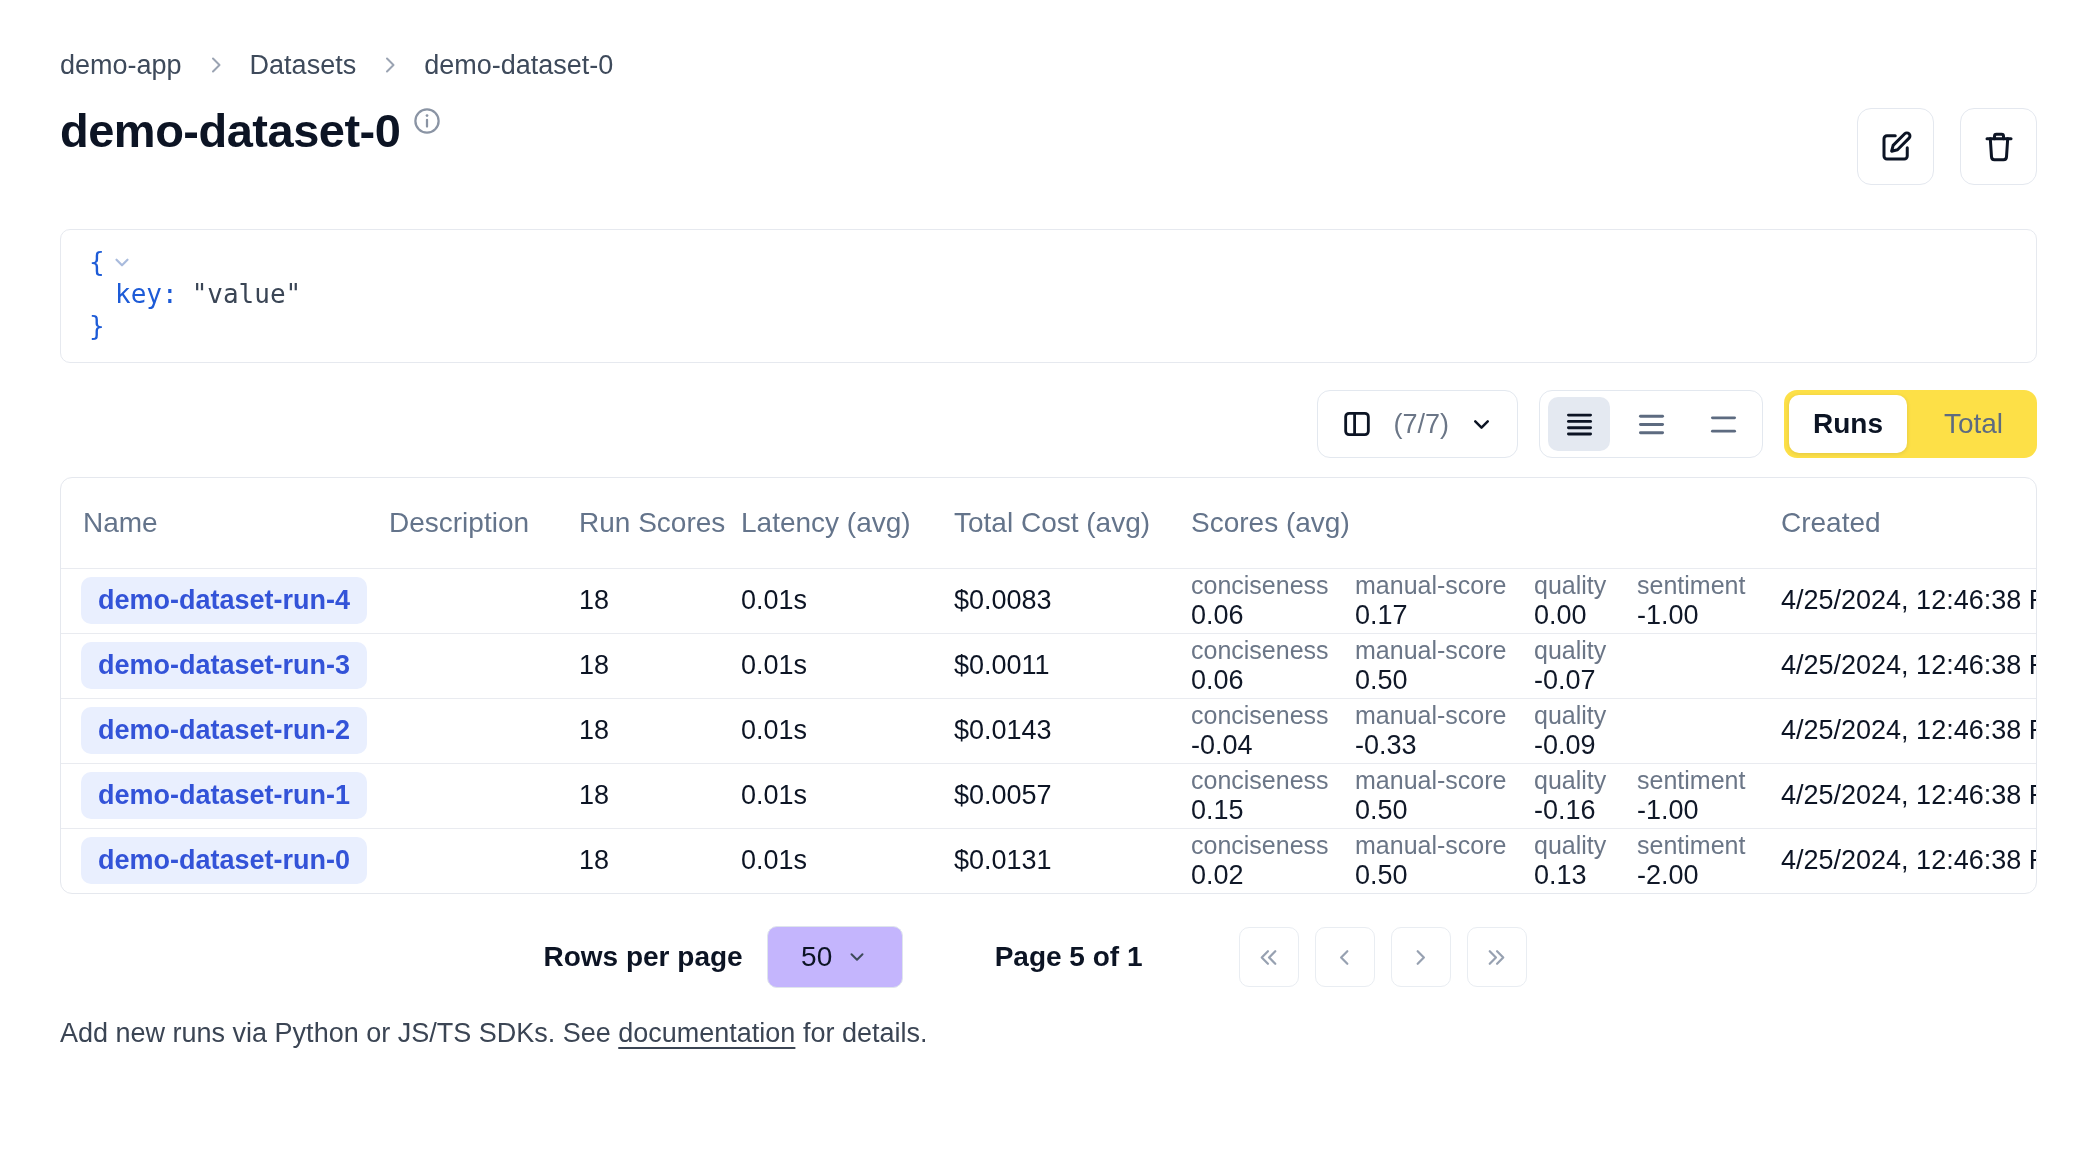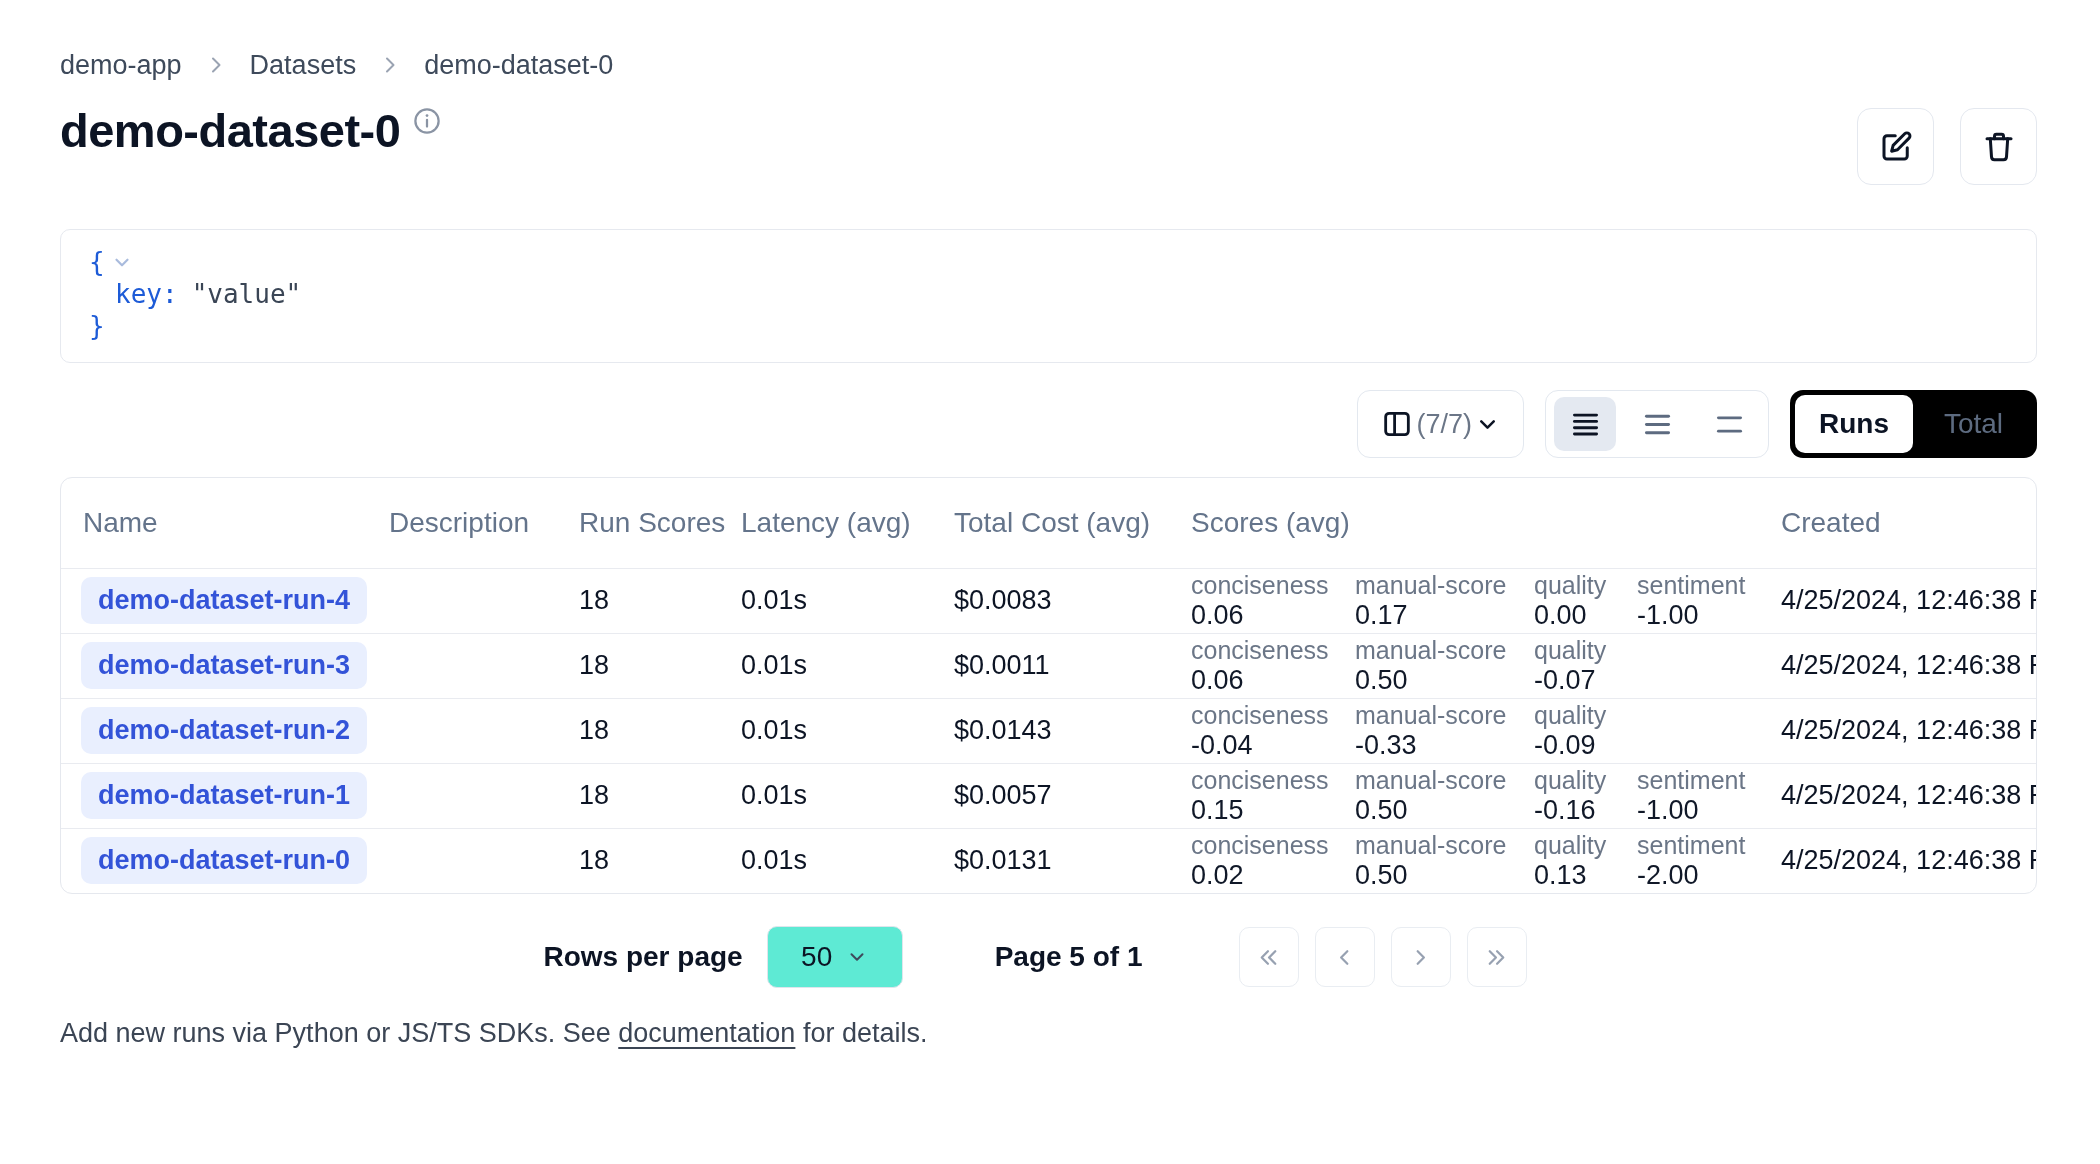--- a/index.html
+++ b/index.html
@@ -35,30 +35,30 @@
   .json-line { white-space:pre; display:flex; align-items:center; }
   .json-line.indent { padding-left:26px; }
   .j-brace, .j-key { color:#1d5bd7; }
   .j-value { color:#3a4555; margin-left:14px; }
   .j-collapse { width:22px; height:22px; color:#a9bbdd; margin-left:6px; display:inline-flex; cursor:pointer; }
 
   
   .toolbar { margin-top:27px; display:flex; justify-content:flex-end; align-items:center; gap:21px; height:68px; }
   .tb-btn {
     height:68px; border:1.5px solid #e3e8ef; border-radius:13px; background:#fff; cursor:pointer;
-    display:flex; align-items:center; gap:3px; padding:0 23px; font-family:inherit;
+    display:flex; align-items:center; gap:20px; padding:0 23px; font-family:inherit;
   }
   .col-icon { width:32px; height:32px; color:#0c1424; }
   .col-count { font-size:27px; color:#6b7687; }
   .chev-down { width:25px; height:25px; color:#0c1424; }
   .rh-group { height:68px; border:1.5px solid #e3e8ef; border-radius:13px; background:#fff; display:flex; align-items:center; padding:0 8px; gap:10px; }
   .rh-btn { width:62px; height:54px; border:none; background:transparent; border-radius:10px; display:flex; align-items:center; justify-content:center; color:#5d6b80; cursor:pointer; padding:0; }
   .rh-btn.active { background:#e4e9f1; color:#0c1424; }
   .rh-btn svg { width:31px; height:31px; }
-  .tabs { height:68px; background:#000000; border-radius:13px; padding:5px; display:flex; gap:2px; }
+  .tabs { height:68px; background:#fde047; border-radius:13px; padding:5px; display:flex; gap:8px; }
   .tab { min-width:117px; border:none; border-radius:10px; background:transparent; color:#5d6b80;
          font-size:28px; font-weight:500; font-family:inherit; padding:0 24px; cursor:pointer; }
   .tab.active { background:#fff; color:#0c1424; font-weight:700; box-shadow:0 1px 4px rgba(15,23,42,.12); }
 
   
   .table-card { margin-top:19px; border:1.5px solid #e5e8ee; border-radius:12px; overflow:hidden; background:#fff; }
   table.runs-table { width:100%; border-collapse:collapse; table-layout:fixed; }
   thead th { height:90px; font-size:28px; font-weight:500; color:#64748b; text-align:left; vertical-align:middle; padding:0; }
   th.c-name { padding-left:22px; }
   tbody td { height:65px; border-top:1px solid #e9ebf0; font-size:27px; color:#0c1424; vertical-align:middle; padding:0; }
@@ -67,21 +67,21 @@
   .scores-wrap { display:flex; align-items:center; }
   .score-slot { display:flex; flex-direction:column; justify-content:center; overflow:hidden; }
   .slot-0 { width:164px; } .slot-1 { width:179px; } .slot-2 { width:103px; } .slot-3 { width:142px; }
   .score-label { font-size:25px; color:#6b7687; line-height:29px; white-space:nowrap; }
   .score-value { font-size:27px; color:#101828; line-height:31px; white-space:nowrap; }
   td.c-created { white-space:nowrap; overflow:hidden; }
 
   
   .pagination { margin-top:32px; display:flex; align-items:center; justify-content:center; padding-right:27px; }
   .rpp-label { font-size:28px; font-weight:700; color:#0c1424; }
-  .select-btn { margin-left:24px; width:136px; height:62px; border:1.5px solid #dfe5ec; border-radius:10px; background:#5eead4;
+  .select-btn { margin-left:24px; width:136px; height:62px; border:1.5px solid #dfe5ec; border-radius:10px; background:#c4b5fd;
                 display:flex; align-items:center; justify-content:center; gap:14px; font-size:28px; color:#0c1424;
                 font-family:inherit; cursor:pointer; }
   .select-btn .chev-down { width:22px; height:22px; color:#3e4a5b; }
   .page-info { font-size:28px; font-weight:700; color:#0c1424; margin:0 96px 0 92px; }
   .pager { display:flex; gap:16px; }
   .pg-btn { width:60px; height:60px; border:1.5px solid #e9edf2; border-radius:10px; background:#fff;
             display:flex; align-items:center; justify-content:center; color:#97a1b1; cursor:default; padding:0; }
   .pg-btn svg { width:27px; height:27px; }
 
   

